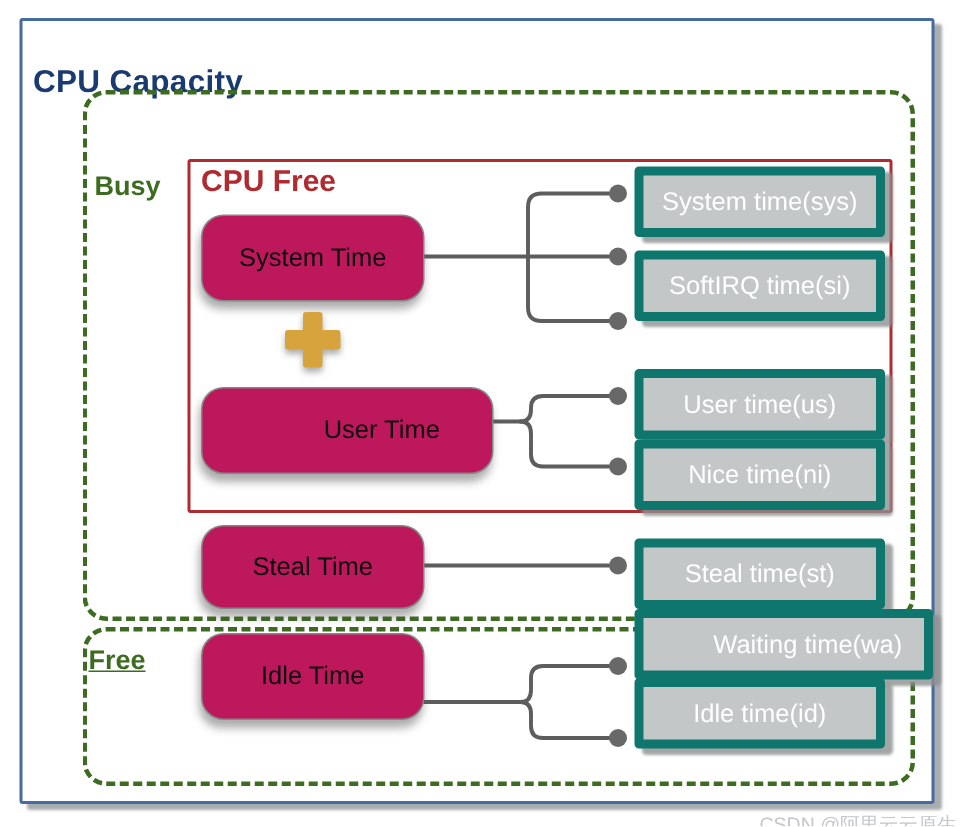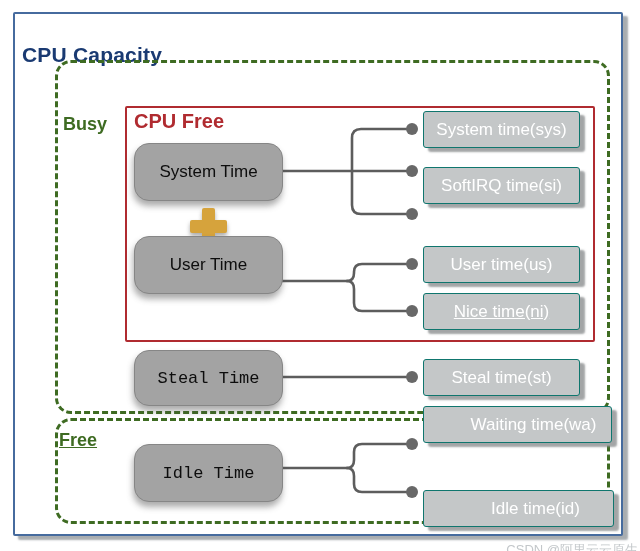--- a/index.html
+++ b/index.html
@@ -20,40 +20,40 @@
   .group-label{position:absolute;font-size:18px;font-weight:bold;color:var(--green,#3e6b22);}
   .busy-label{left:63px;top:70px;margin-top:44px;}
   .free-label{left:59px;top:430px;text-decoration:underline;}
 
   
   .cpuutil-box{position:absolute;left:125px;top:106px;width:466px;height:232px;
     border:2.5px solid var(--red,#b02b30);border-radius:2px;background:transparent;}
   .cpuutil-label{position:absolute;left:134px;top:110px;font-size:20px;font-weight:bold;color:var(--red,#b02b30);}
 
   
-  .node{position:absolute;left:134px;width:147px;height:56px;background:#a3a3a3;
+  .node{position:absolute;left:134px;width:147px;height:56px;background:#be185d;
     border:1.5px solid var(--node-border,#868686);border-radius:15px;
     box-shadow:-1px 5px 6px rgba(70,70,70,.45);
     display:flex;align-items:center;justify-content:center;
     font-size:17px;color:#0d0d0d;z-index:4;}
   .node-system{top:143px;}
-  .node-user{top:236px;}
-  .node-steal{top:350px;height:54px;font-family:Liberation Mono, monospace;}
-  .node-idle{top:444px;font-family:Liberation Mono, monospace;}
+  .node-user{top:258px;padding-left:46px;}
+  .node-steal{top:350px;height:54px;}
+  .node-idle{top:422px;}
 
   
   .leaf{position:absolute;left:423px;width:155px;height:35px;background:var(--leaf-bg,#c4c7c8);
-    border:1px solid #0f766e;border-radius:3px;
+    border:6px solid #0f766e;border-radius:3px;
     box-shadow:5px 4px 2px rgba(140,142,144,.8);
     display:flex;align-items:center;justify-content:center;
     font-size:17px;color:var(--leaf-text,#ffffff);z-index:4;}
   .leaf-sys{top:111px;} .leaf-si{top:167px;} .leaf-hi{top:196px;}
-  .leaf-us{top:246px;}  .leaf-ni{top:293px;text-decoration:underline;}
+  .leaf-us{top:246px;}  .leaf-ni{top:293px;}
   .leaf-st{top:359px;text-align:right;}
-  .leaf-wa{top:406px;padding-left:32px;}  .leaf-id{top:490px;padding-left:34px;}
+  .leaf-wa{top:406px;padding-left:32px;}  .leaf-id{top:452px;}
 
   
   .connector-layer{position:absolute;left:0;top:0;width:640px;height:551px;z-index:3;pointer-events:none;}
   .connector{stroke:var(--line,#5d5d5d);stroke-width:2.6;fill:none;stroke-linecap:round;}
   .dot{fill:var(--dot,#686868);}
 
   
   .plus-icon{position:absolute;left:190px;top:208px;width:37px;height:37px;z-index:4;
     filter:drop-shadow(0 3px 2px rgba(90,90,90,.5));}
   .plus-icon::before{content:"";position:absolute;left:0;top:12px;width:37px;height:13px;

